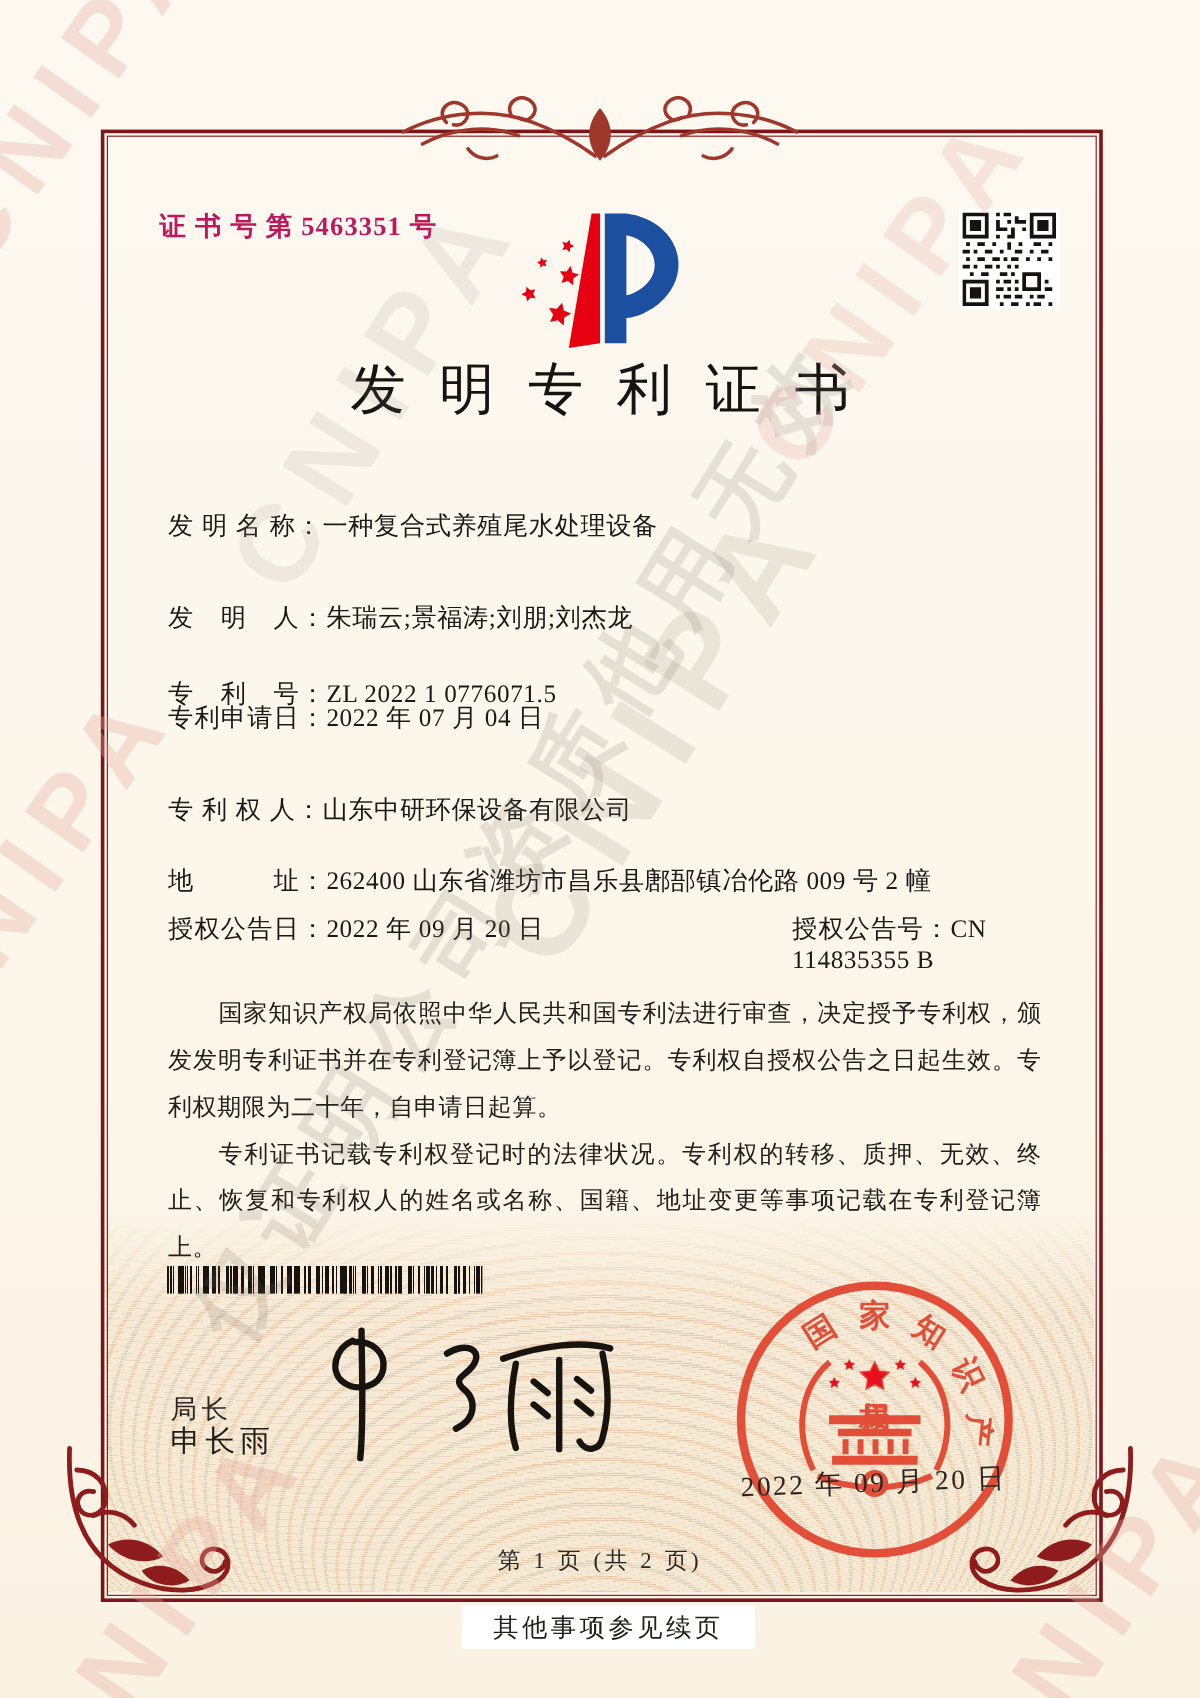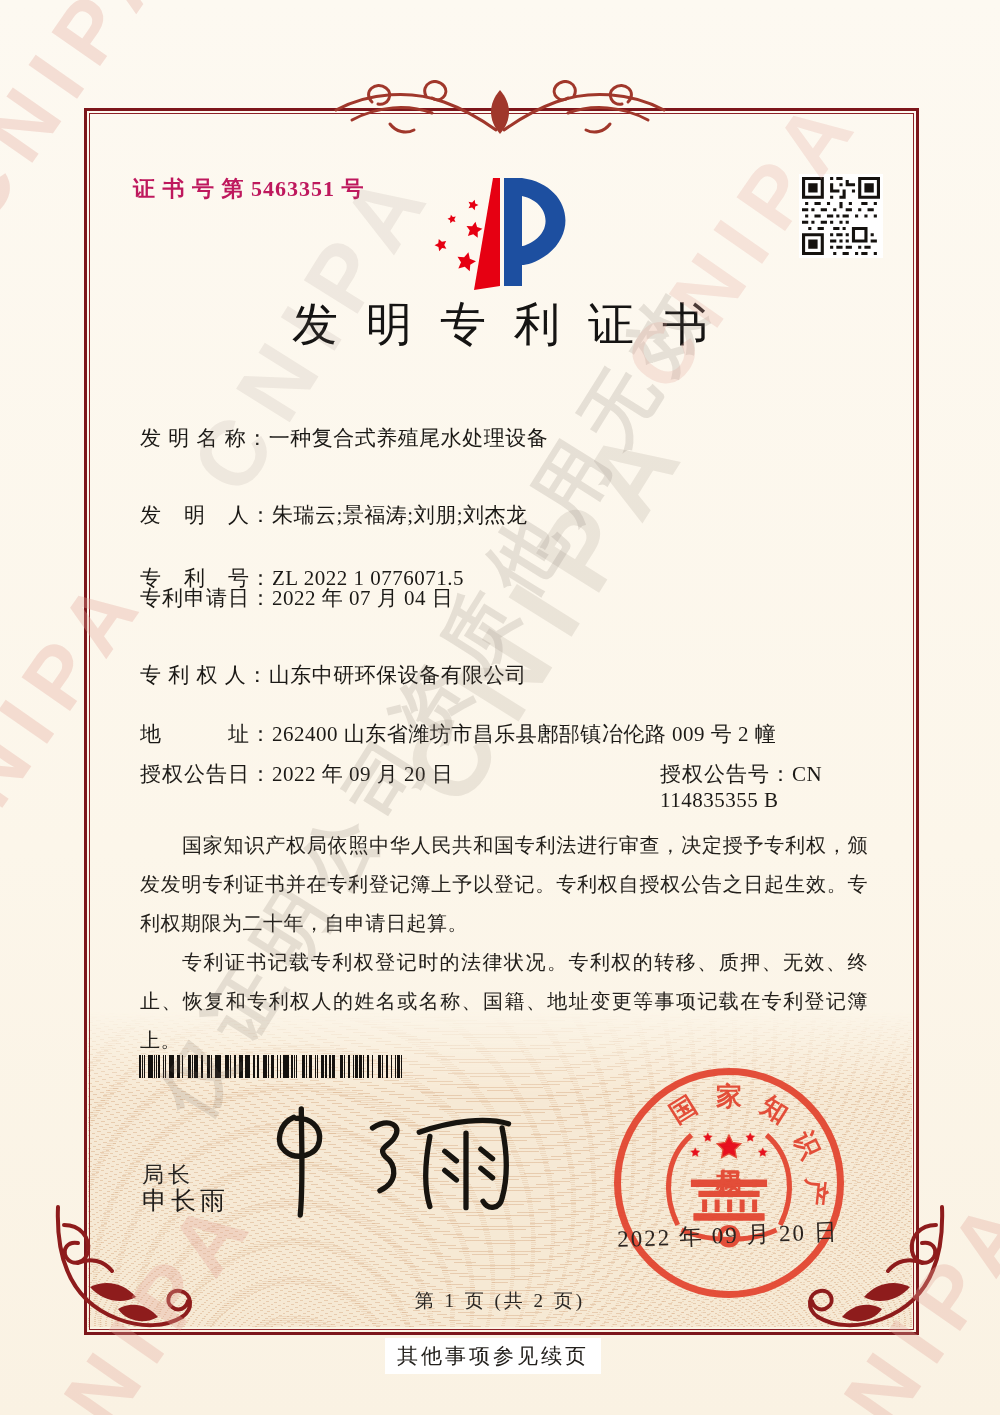--- a/index.html
+++ b/index.html
@@ -78,21 +78,21 @@
   .seal-char:nth-child(3){--a:-32deg;} .seal-char:nth-child(4){--a:0deg;}
   .seal-char:nth-child(5){--a:32deg;}  .seal-char:nth-child(6){--a:64deg;}
   .seal-char:nth-child(7){--a:96deg;}
   .seal-date{
     position:absolute;left:600px;top:1220px;width:256px;text-align:center;z-index:7;
     font-size:23px;color:#2B2420;letter-spacing:2px;transform:rotate(-2deg);
   }
   
   .page-num{position:absolute;left:0;right:0;top:1288px;text-align:center;font-size:19px;letter-spacing:3px;color:#2A2724;z-index:4;}
   .cont-box{
-    position:absolute;left:385px;top:1338px;width:216px;height:36px;background:#FFFFFF;z-index:4;
+    position:absolute;left:385px;top:1338px;width:244px;height:36px;background:#FFFFFF;z-index:4;
     text-align:center;line-height:36px;font-size:21px;letter-spacing:3px;color:#23201C;
   }
   
   .orn{position:absolute;z-index:4;pointer-events:none;}
   .orn-top{left:330px;top:80px;width:340px;height:68px;}
   .orn-bl{left:48px;top:1205px;width:155px;height:150px;}
   .orn-br{left:797px;top:1205px;width:155px;height:150px;transform:scaleX(-1);}
 </style>
 </head>
 <body>

